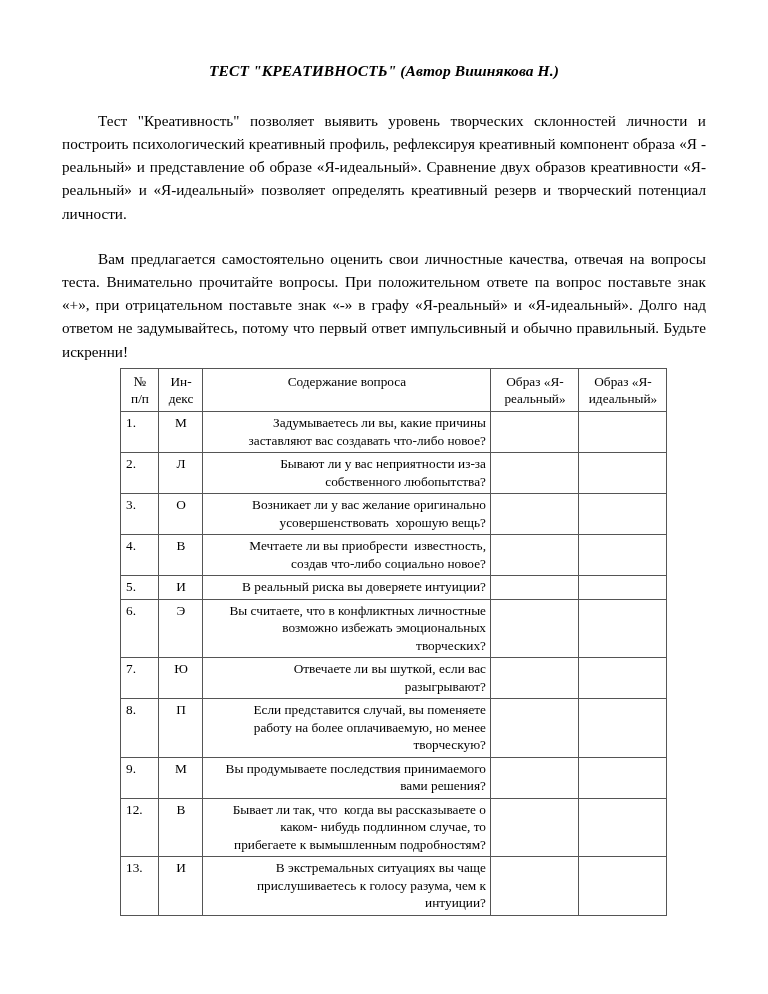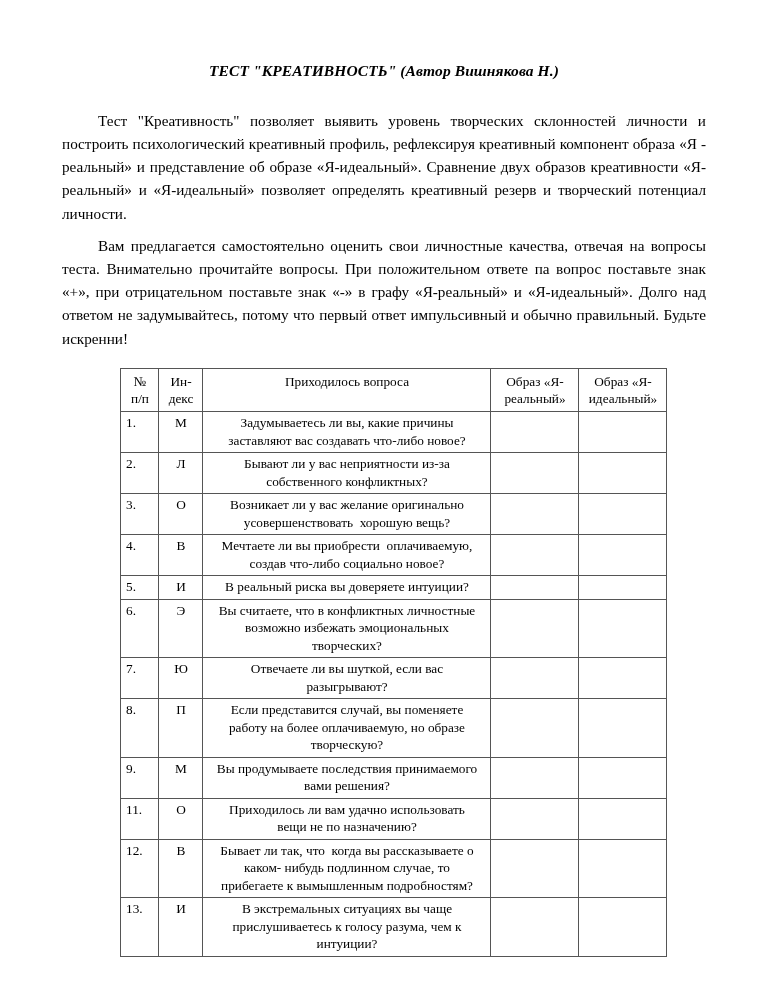--- a/index.html
+++ b/index.html
@@ -37,21 +37,21 @@
   .body-text {
     position: absolute;
     left: 62px;
     width: 644px;
     font-size: 15.2px;
     line-height: 23.1px;
     text-align: justify;
     text-justify: inter-word;
   }
   .para-1 { top: 94px; }
-  .para-2 { top: 219px; }
+  .para-2 { top: 232px; }
   .indent { display: inline-block; width: 36px; }
 
   table.quiz {
     position: absolute;
     left: 120px;
     top: 368px;
     width: 546px;
     border-collapse: collapse;
     table-layout: fixed;
     font-size: 13.3px;
@@ -71,21 +71,21 @@
     line-height: 17px;
   }
   col.c-num   { width: 38px; }
   col.c-idx   { width: 44px; }
   col.c-q     { width: 288px; }
   col.c-real  { width: 88px; }
   col.c-ideal { width: 88px; }
 
   td.num  { text-align: left;   padding-left: 7px; }
   td.idx  { text-align: center; }
-  td.q    { text-align: center; }
+  td.q    { text-align: right; }
   td.ans  { }
   .q-line { display: block; white-space: pre-wrap; }
 </style>
 </head>
 <body>
 
 <div class="page">
 
   <div class="doc-title">ТЕСТ "КРЕАТИВНОСТЬ" (Автор Вишнякова Н.)</div>
 
@@ -105,21 +105,21 @@
       <tr>
         <th>
           <span class="q-line">№</span>
           <span class="q-line">п/п</span>
         </th>
         <th>
           <span class="q-line">Ин-</span>
           <span class="q-line">декс</span>
         </th>
         <th>
-          <span class="q-line">Приходилось вопроса</span>
+          <span class="q-line">Содержание вопроса</span>
         </th>
         <th>
           <span class="q-line">Образ «Я-</span>
           <span class="q-line">реальный»</span>
         </th>
         <th>
           <span class="q-line">Образ «Я-</span>
           <span class="q-line">идеальный»</span>
         </th>
       </tr>
@@ -133,40 +133,40 @@
             <span class="q-line">заставляют вас создавать что-либо новое?</span>
           </td>
           <td class="ans"></td>
           <td class="ans"></td>
         </tr>
         <tr>
           <td class="num">2.</td>
           <td class="idx">Л</td>
           <td class="q">
             <span class="q-line">Бывают ли у вас неприятности из-за</span>
-            <span class="q-line">собственного конфликтных?</span>
+            <span class="q-line">собственного любопытства?</span>
           </td>
           <td class="ans"></td>
           <td class="ans"></td>
         </tr>
         <tr>
           <td class="num">3.</td>
           <td class="idx">О</td>
           <td class="q">
             <span class="q-line">Возникает ли у вас желание оригинально</span>
             <span class="q-line">усовершенствовать  хорошую вещь?</span>
           </td>
           <td class="ans"></td>
           <td class="ans"></td>
         </tr>
         <tr>
           <td class="num">4.</td>
           <td class="idx">В</td>
           <td class="q">
-            <span class="q-line">Мечтаете ли вы приобрести  оплачиваемую,</span>
+            <span class="q-line">Мечтаете ли вы приобрести  известность,</span>
             <span class="q-line">создав что-либо социально новое?</span>
           </td>
           <td class="ans"></td>
           <td class="ans"></td>
         </tr>
         <tr>
           <td class="num">5.</td>
           <td class="idx">И</td>
           <td class="q">
             <span class="q-line">В реальный риска вы доверяете интуиции?</span>
@@ -193,42 +193,32 @@
             <span class="q-line">разыгрывают?</span>
           </td>
           <td class="ans"></td>
           <td class="ans"></td>
         </tr>
         <tr>
           <td class="num">8.</td>
           <td class="idx">П</td>
           <td class="q">
             <span class="q-line">Если представится случай, вы поменяете</span>
-            <span class="q-line">работу на более оплачиваемую, но образе</span>
+            <span class="q-line">работу на более оплачиваемую, но менее</span>
             <span class="q-line">творческую?</span>
           </td>
           <td class="ans"></td>
           <td class="ans"></td>
         </tr>
         <tr>
           <td class="num">9.</td>
           <td class="idx">М</td>
           <td class="q">
             <span class="q-line">Вы продумываете последствия принимаемого</span>
             <span class="q-line">вами решения?</span>
-          </td>
-          <td class="ans"></td>
-          <td class="ans"></td>
-        </tr>
-        <tr>
-          <td class="num">11.</td>
-          <td class="idx">О</td>
-          <td class="q">
-            <span class="q-line">Приходилось ли вам удачно использовать</span>
-            <span class="q-line">вещи не по назначению?</span>
           </td>
           <td class="ans"></td>
           <td class="ans"></td>
         </tr>
         <tr>
           <td class="num">12.</td>
           <td class="idx">В</td>
           <td class="q">
             <span class="q-line">Бывает ли так, что  когда вы рассказываете о</span>
             <span class="q-line">каком- нибудь подлинном случае, то</span>

